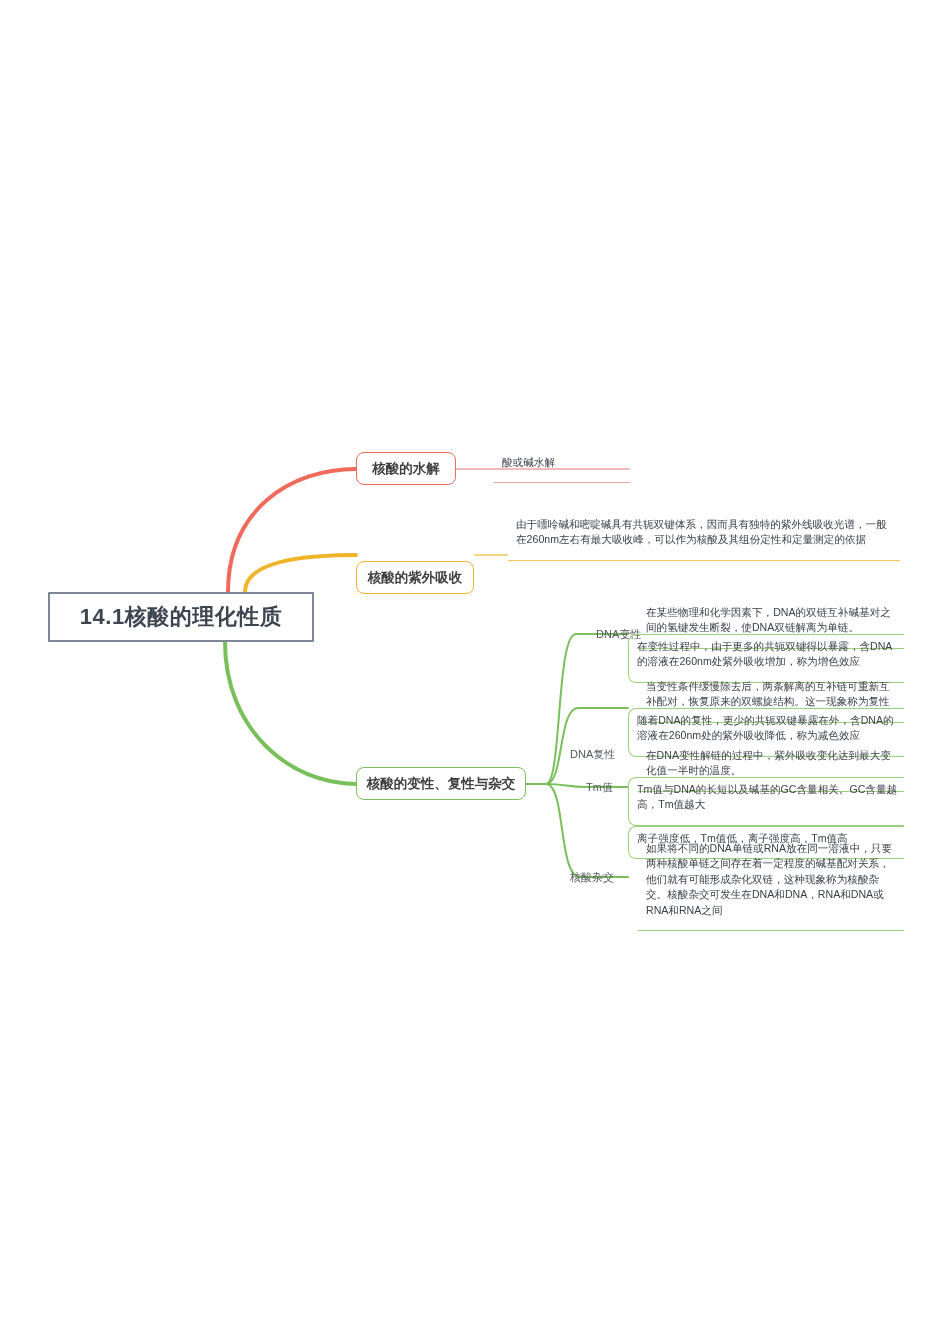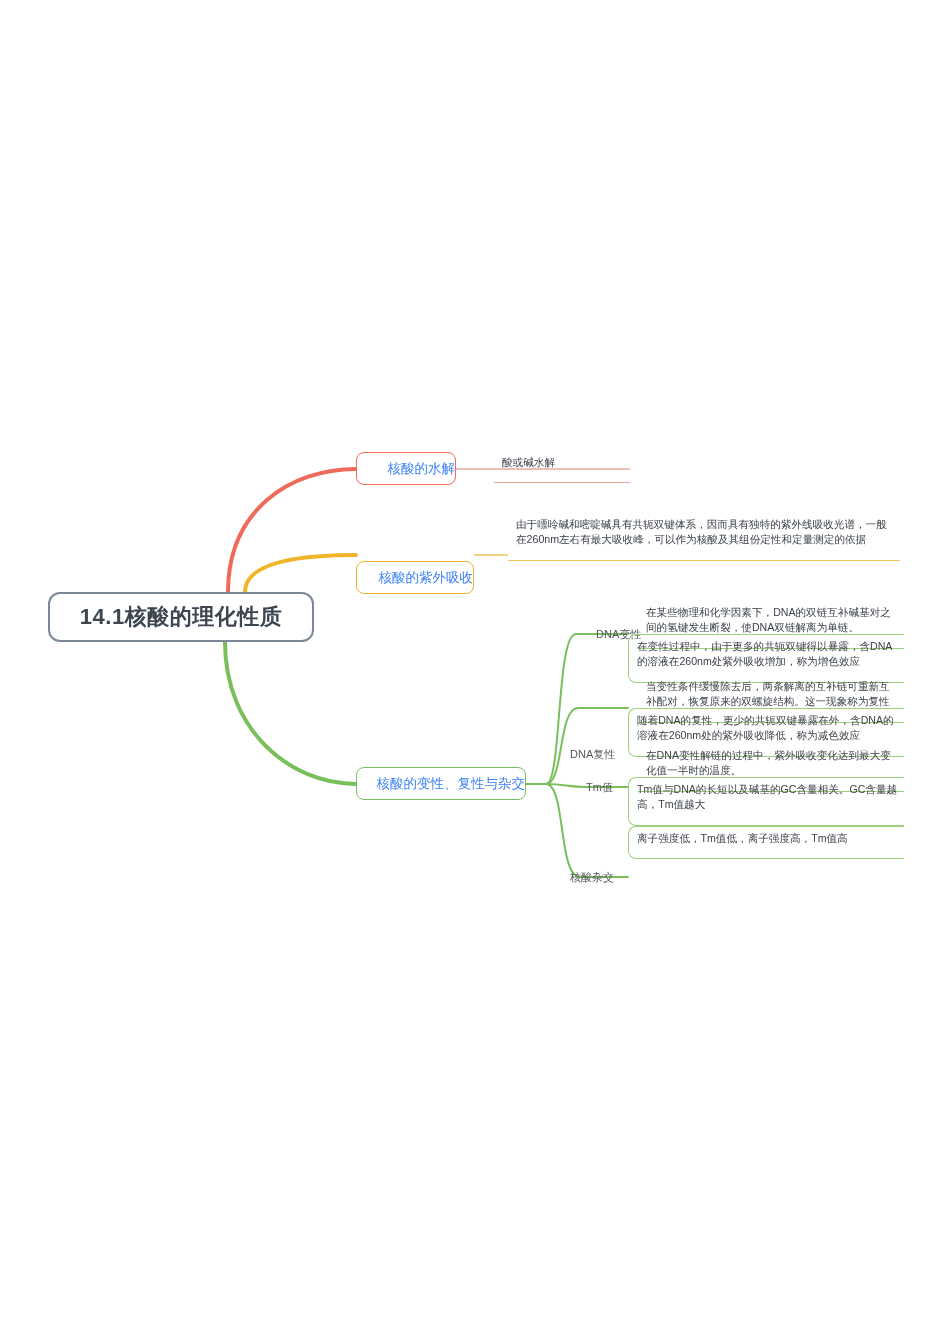--- a/index.html
+++ b/index.html
@@ -30,45 +30,45 @@
 
   
   .root-node {
     position: absolute;
     left: 48px;
     top: 592px;
     width: 266px;
     height: 50px;
     box-sizing: border-box;
     border: 2px solid #7c8798;
-    border-radius: 12px;
+    border-radius: 1px;
     background: #ffffff;
     display: flex;
     align-items: center;
     justify-content: center;
     color: #3d4551;
     font-size: 22px;
     font-weight: bold;
     letter-spacing: 0.5px;
   }
 
   
   .topic-node {
     position: absolute;
     box-sizing: border-box;
     border-width: 1.6px;
     border-style: solid;
     border-radius: 8px;
     background: #ffffff;
     display: flex;
     align-items: center;
-    justify-content: flex-end;
-    color: #3b82f6;
+    justify-content: center;
+    color: #404040;
     font-size: 13.5px;
-    font-weight: normal;
+    font-weight: bold;
     white-space: nowrap;
   }
   .topic-hydrolysis {
     left: 356px; top: 452px;
     width: 100px; height: 33px;
     border-color: #ef6a5b;
   }
   .topic-uv {
     left: 356px; top: 538px;
     width: 118px; height: 33px;
@@ -203,14 +203,17 @@
   <div class="leaf plain underline-green" style="left:638px; top:744px; width:266px;">
     <span>在DNA变性解链的过程中，紫外吸收变化达到最大变化值一半时的温度。</span>
   </div>
   <div class="leaf boxed underline-green" style="left:628px; top:777px; width:276px;">
     <span>Tm值与DNA的长短以及碱基的GC含量相关。GC含量越高，Tm值越大</span>
   </div>
   <div class="leaf boxed underline-green" style="left:628px; top:826px; width:276px;">
     <span>离子强度低，Tm值低，离子强度高，Tm值高</span>
   </div>
 
+  <div class="leaf plain underline-green" style="left:638px; top:837px; width:266px;">
+    <span>如果将不同的DNA单链或RNA放在同一溶液中，只要两种核酸单链之间存在着一定程度的碱基配对关系，他们就有可能形成杂化双链，这种现象称为核酸杂交。核酸杂交可发生在DNA和DNA，RNA和DNA或RNA和RNA之间</span>
+  </div>
 
 </div>
 
 </body></html>

